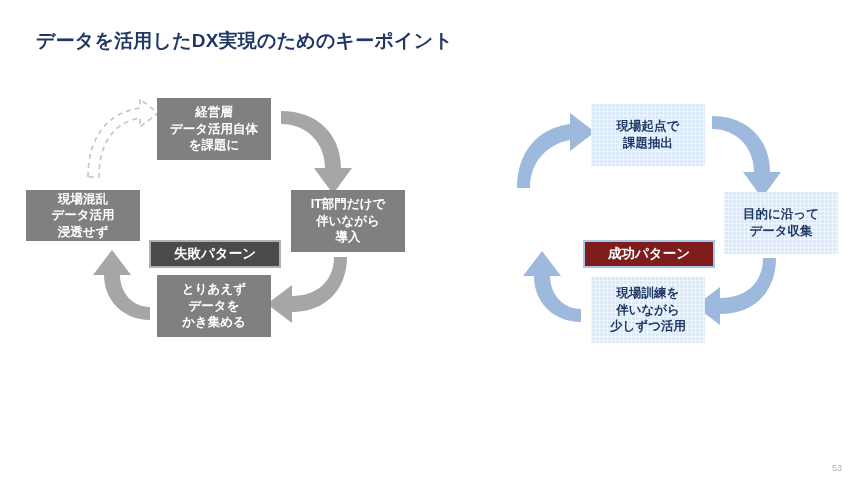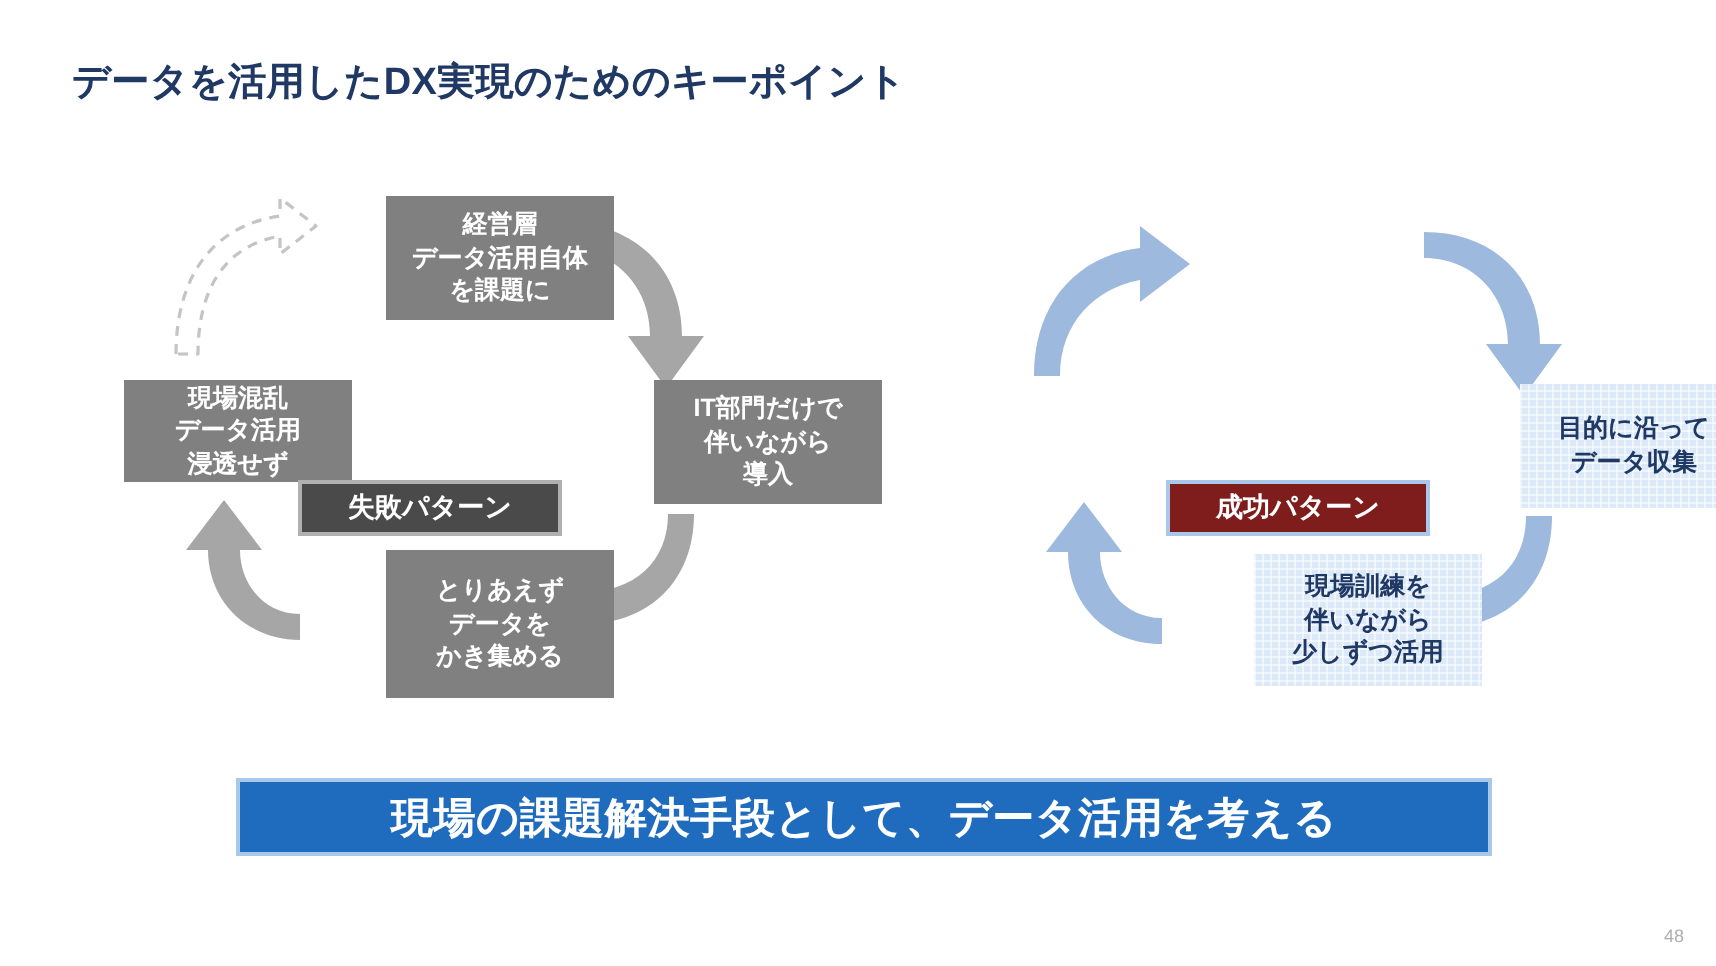--- a/index.html
+++ b/index.html
@@ -37,21 +37,20 @@
     display: flex;
     align-items: center;
     justify-content: center;
     text-align: center;
     font-size: 12.5px;
     font-weight: bold;
     line-height: 1.33;
     box-sizing: border-box;
     padding: 2px 3px;
     white-space: pre-line;
-    margin-left: 36px;
   }
   .node.gray {
     background: #808080;
     color: #ffffff;
   }
   .node.blue {
     background: #DCE9F8;
     color: #1F3864;
     background-image:
       linear-gradient(0deg, rgba(255,255,255,.55) 1px, transparent 1px),
@@ -170,38 +169,39 @@
   </svg>
 
   <div class="node gray" style="left:157px; top:98px; width:114px; height:62px;">経営層
 データ活用自体
 を課題に</div>
 
   <div class="node gray" style="left:291px; top:190px; width:114px; height:62px;">IT部門だけで
 伴いながら
 導入</div>
 
-  <div class="node gray" style="left:157px; top:275px; width:114px; height:74px;">とりあえず
+  <div class="node gray" style="left:157px; top:275px; width:114px; height:62px;">とりあえず
 データを
 かき集める</div>
 
   <div class="node gray" style="left:26px; top:190px; width:114px; height:51px;">現場混乱
 データ活用
 浸透せず</div>
 
   <div class="badge fail" style="left:149px; top:207px; width:132px; height:28px;">失敗パターン</div>
 
+  <div class="node blue" style="left:591px; top:104px; width:114px; height:62px;">現場起点で
+課題抽出</div>
 
   <div class="node blue" style="left:591px; top:277px; width:114px; height:66px;">現場訓練を
 伴いながら
 少しずつ活用</div>
 
   <div class="node blue" style="left:724px; top:192px; width:114px; height:62px;">目的に沿って
 データ収集</div>
 
 
   <div class="badge success" style="left:583px; top:207px; width:132px; height:28px;">成功パターン</div>
 
-  <div id="bottom-banner">現場の課題解決手段として、データ活用を考える</div>
-
-  <div id="page-number">48</div>
+
+  <div id="page-number">53</div>
 
 </div>
 
 </body></html>

